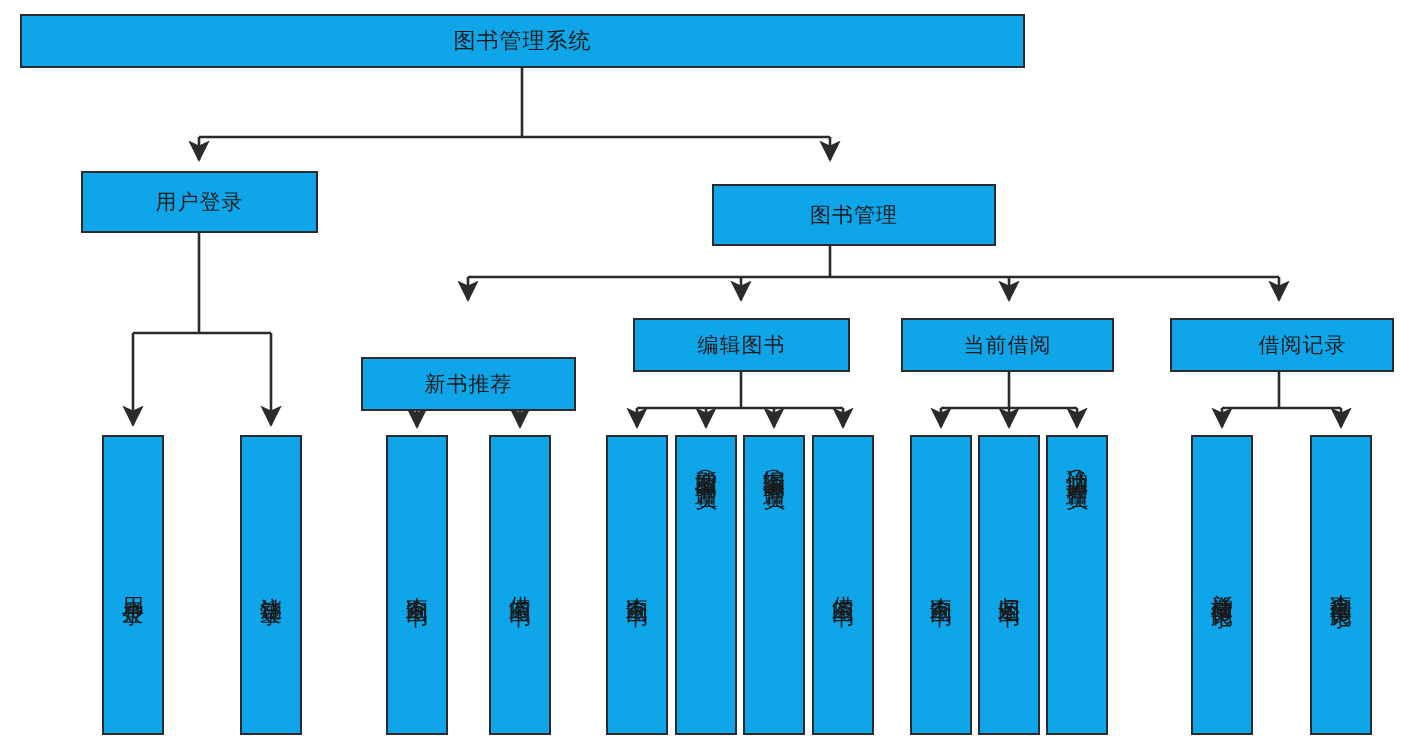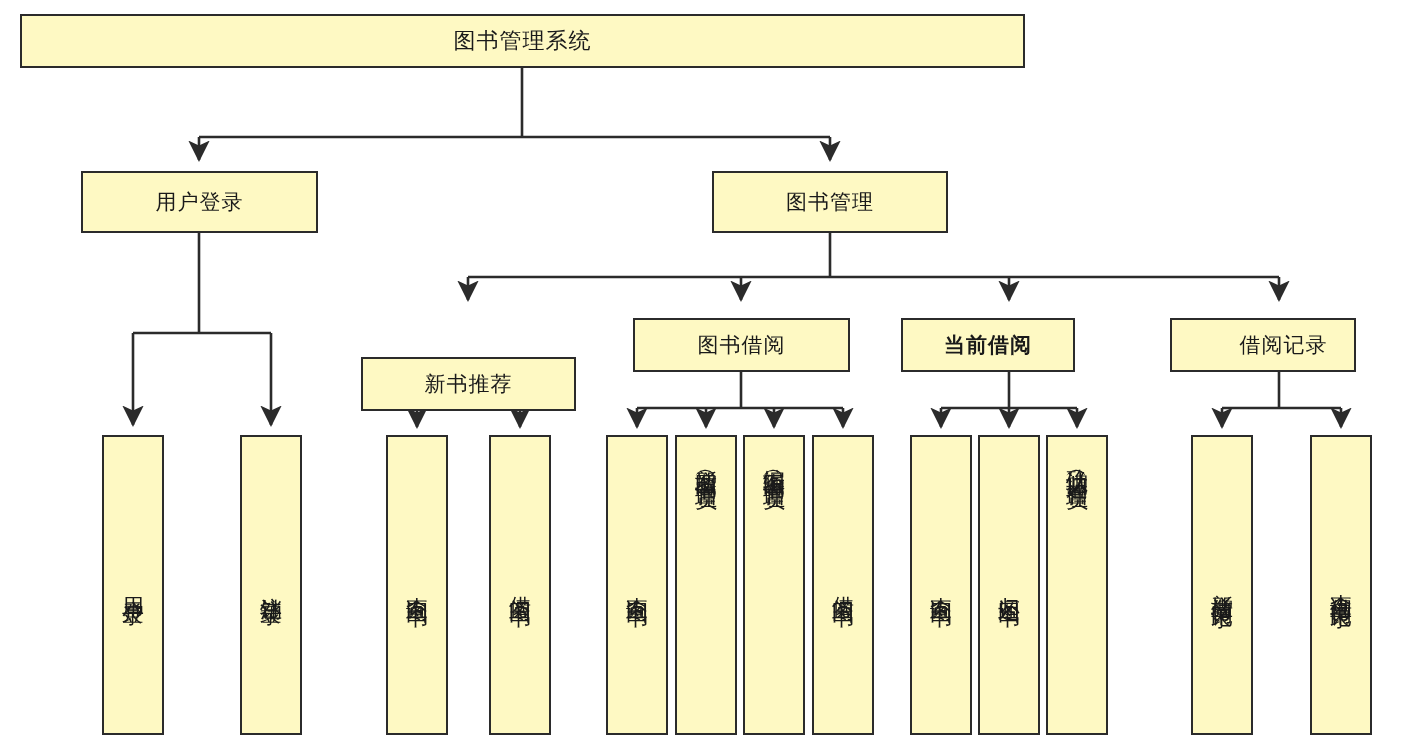--- a/index.html
+++ b/index.html
@@ -21,21 +21,21 @@
     position: absolute;
     left: 0;
     top: 0;
     width: 1405px;
     height: 747px;
     pointer-events: none;
   }
   .node {
     position: absolute;
     box-sizing: border-box;
-    background: #fef9c3;
+    background: #0ea5e9;
     border: 2px solid #2b2b2b;
     display: flex;
     align-items: center;
     justify-content: center;
     color: #1a1a1a;
   }
   .node-h {
     font-size: 21px;
     letter-spacing: 1px;
     line-height: 1.1;
@@ -136,37 +136,37 @@
   </svg>
 
   <div class="node node-h node-root" style="left:20px; top:14px; width:1005px; height:54px;">
     <span>图书管理系统</span>
   </div>
 
   <div class="node node-h" style="left:81px; top:171px; width:237px; height:62px;">
     <span>用户登录</span>
   </div>
 
-  <div class="node node-h" style="left:712px; top:171px; width:236px; height:62px;">
+  <div class="node node-h" style="left:712px; top:184px; width:284px; height:62px;">
     <span>图书管理</span>
   </div>
 
   <div class="node node-h" style="left:361px; top:318px; width:215px; height:54px;margin-top:39px;">
     <span>新书推荐</span>
   </div>
 
   <div class="node node-h" style="left:633px; top:318px; width:217px; height:54px;">
-    <span>图书借阅</span>
-  </div>
-
-  <div class="node node-h" style="left:901px; top:318px; width:174px; height:54px;font-weight:bold;">
+    <span>编辑图书</span>
+  </div>
+
+  <div class="node node-h" style="left:901px; top:318px; width:213px; height:54px;">
     <span>当前借阅</span>
   </div>
 
-  <div class="node node-h" style="left:1170px; top:318px; width:186px; height:54px;padding-left:41px;">
+  <div class="node node-h" style="left:1170px; top:318px; width:224px; height:54px;padding-left:41px;">
     <span>借阅记录</span>
   </div>
 
   <div class="node node-v" style="left:102px; top:435px; width:62px; height:300px;">
     <span class="leafwrap center">
         <span class="vtext">用户登录</span>
       </span>
   </div>
 
   <div class="node node-v" style="left:240px; top:435px; width:62px; height:300px;">

